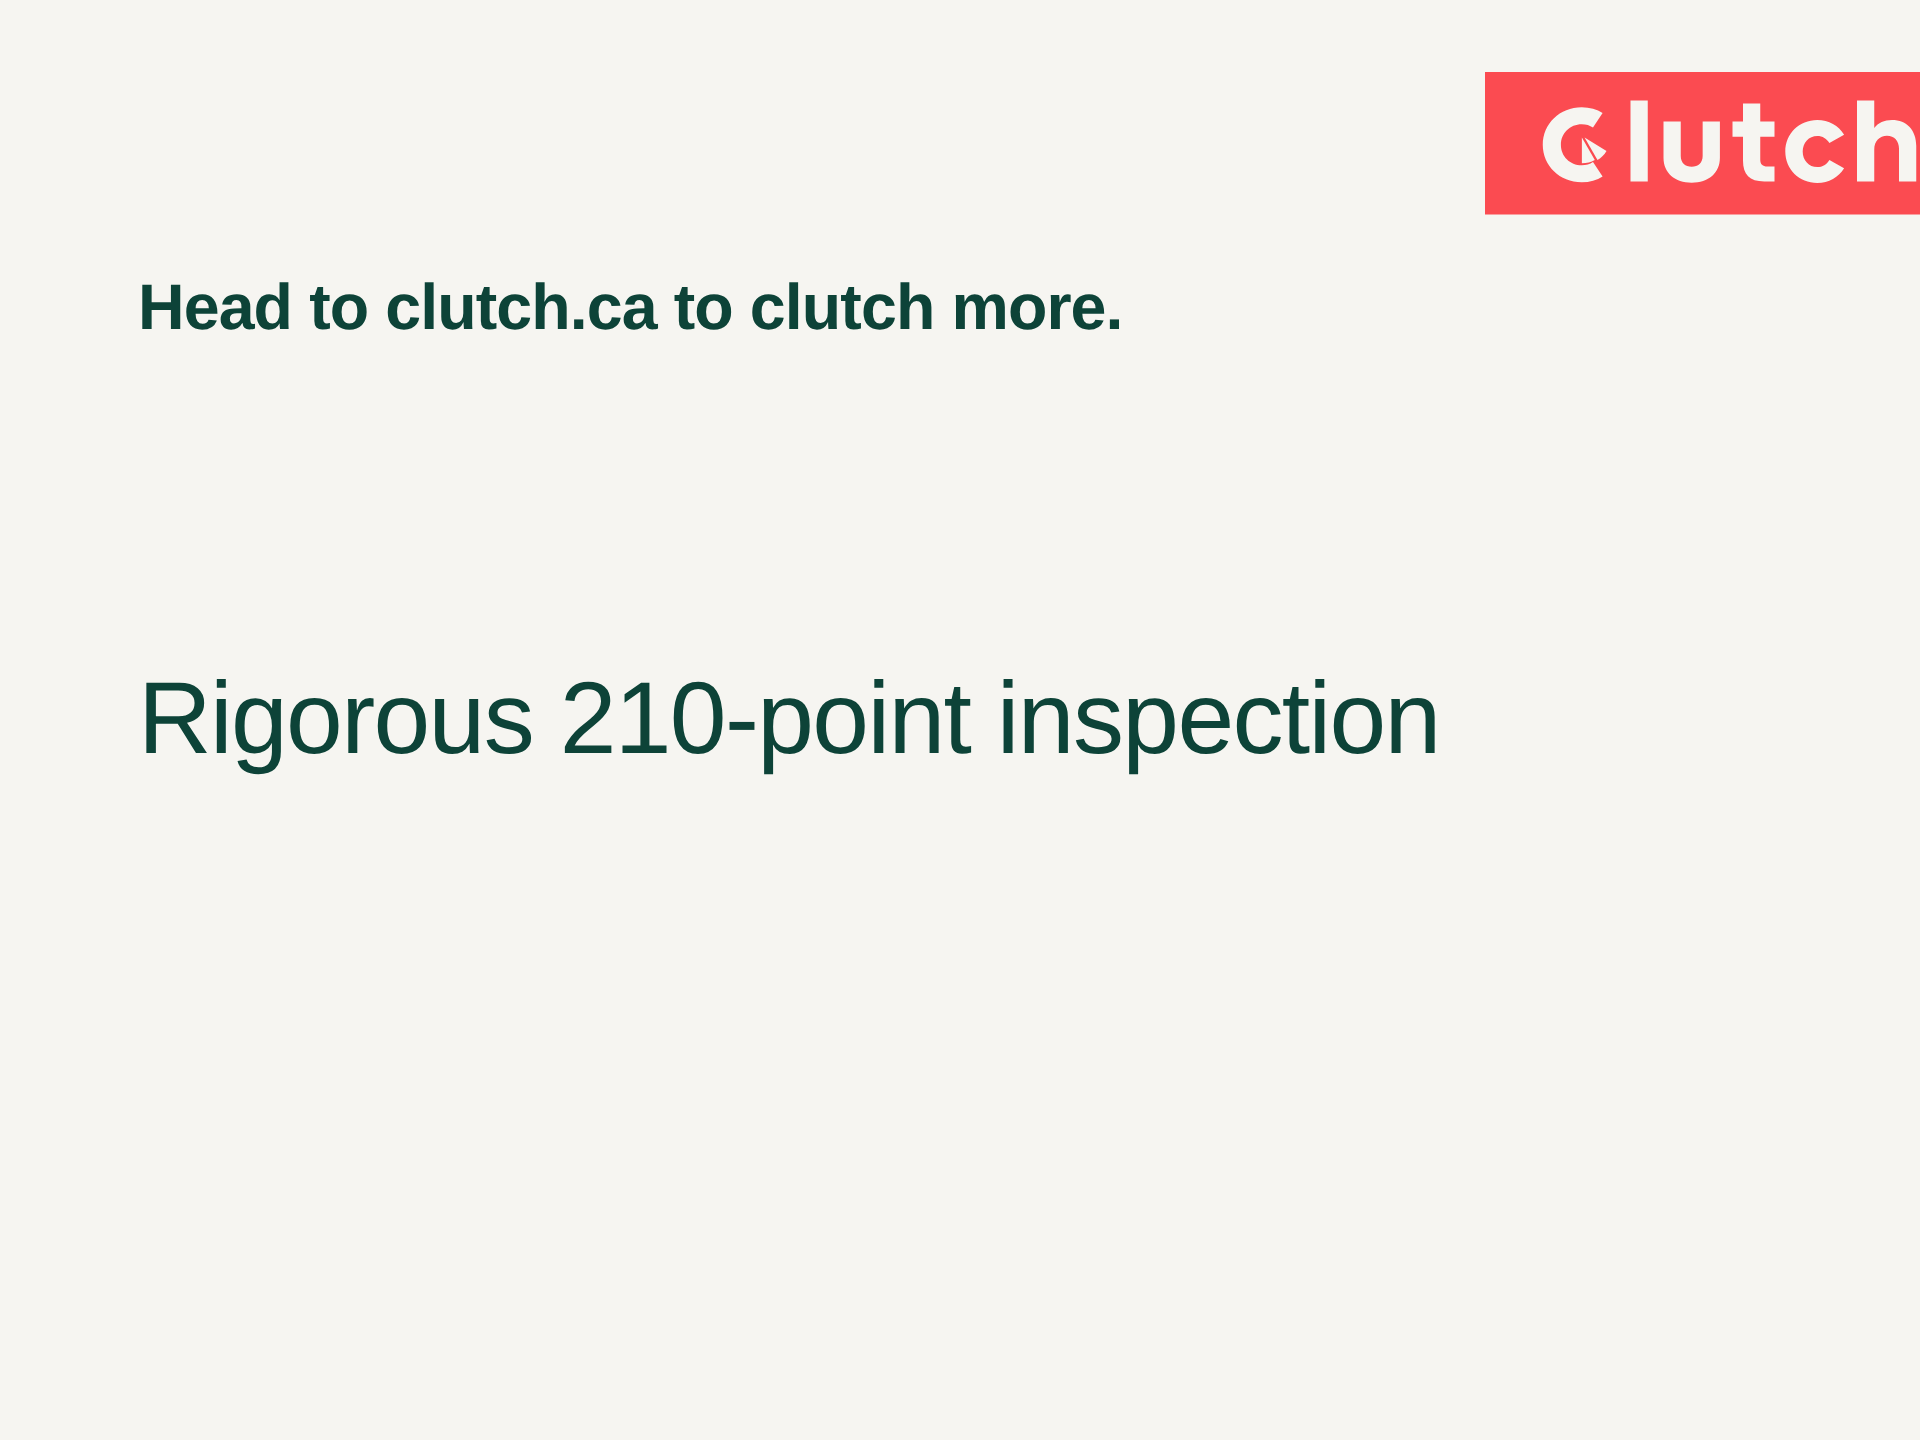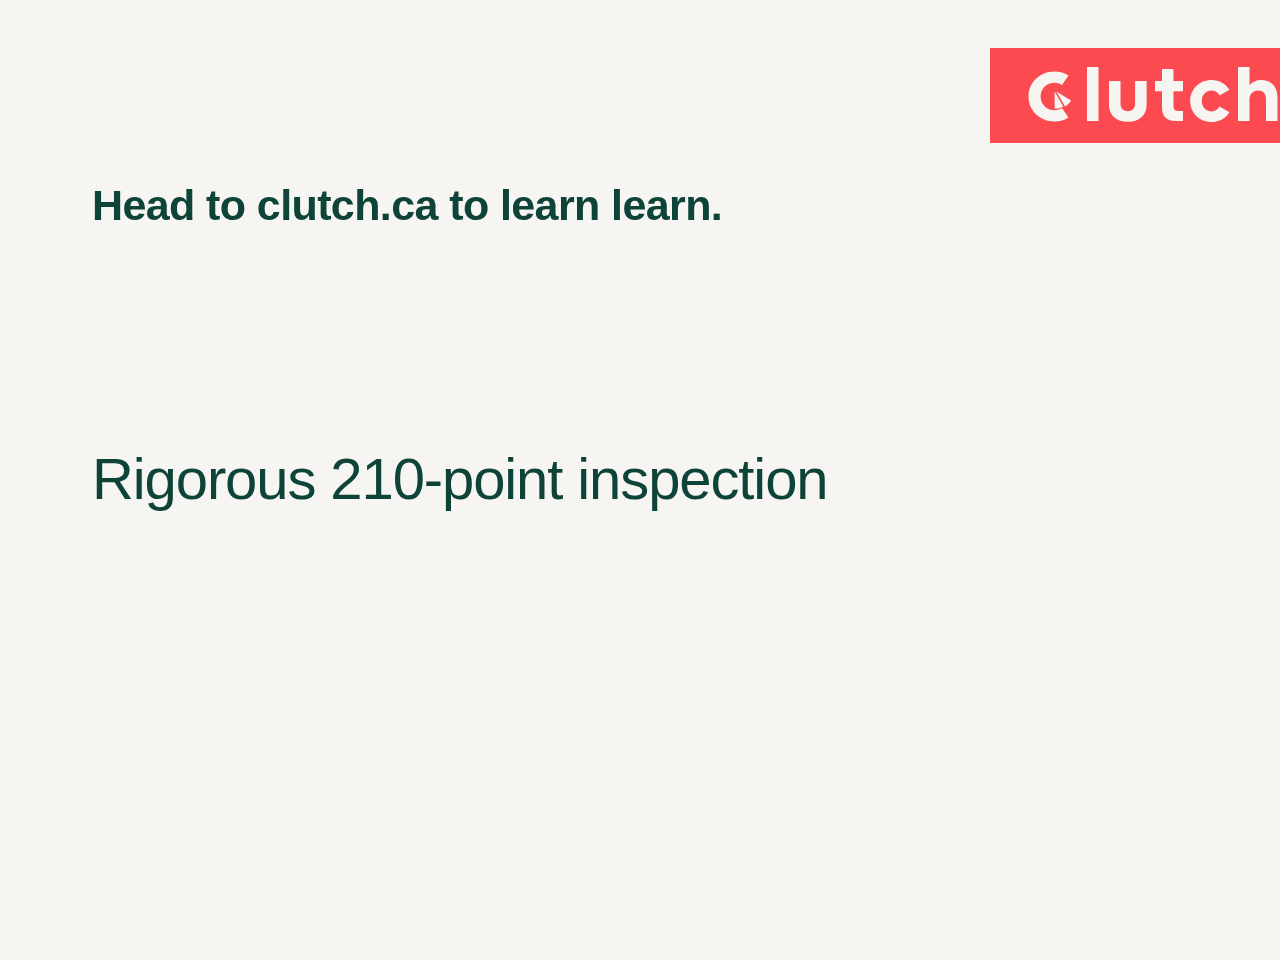--- a/index.html
+++ b/index.html
@@ -86,21 +86,21 @@
     font-size: 84px;
     line-height: 92px;
     font-weight: 700;
     letter-spacing: -2.4px;
     color: #0d4338;
     white-space: nowrap;
   }
 
   .subhead {
     margin: 14px 0 0 0;
-    font-size: 58px;
+    font-size: 68px;
     line-height: 66px;
     font-weight: 400;
     letter-spacing: -1.1px;
     color: #0d4338;
   }
 
   .subhead-line {
     display: block;
     white-space: nowrap;
   }
@@ -127,21 +127,21 @@
         <path d="M132 16 L139 16 L139 4 L150.5 4 L150.5 16 L160 16 L160 26.2 L150.5 26.2 L150.5 41.5 C150.5 44.6 152.1 46.0 155.2 46.0 L160 46.0 L160 56 L153.2 56 C143.3 56 139 51.3 139 42.2 L139 26.2 L132 26.2 Z" fill="#f6f5f1"></path>
 
         <path d="M188.5 15 C176.5 15 167.2 24.2 167.2 36 C167.2 47.8 176.5 57 188.5 57 C196.2 57 202.8 53.2 206.4 47.2 L196.6 41.6 C194.9 44.6 192.0 46.4 188.5 46.4 C182.9 46.4 178.8 41.9 178.8 36 C178.8 30.1 182.9 25.6 188.5 25.6 C192.0 25.6 194.9 27.4 196.6 30.4 L206.4 24.8 C202.8 18.8 196.2 15 188.5 15 Z" fill="#f6f5f1"></path>
 
         <path d="M215 2 L226.5 2 L226.5 20.4 C229.1 16.9 233.2 15 238.3 15 C248.2 15 254.5 21.8 254.5 32.2 L254.5 56 L243 56 L243 34.2 C243 28.9 239.9 25.5 235.0 25.5 C230.0 25.5 226.5 29.1 226.5 34.6 L226.5 56 L215 56 Z" fill="#f6f5f1"></path>
       </svg>
       <span class="brand-wordmark-text">clutch</span>
     </div>
   </div>
 
-  <p class="eyebrow">Head to clutch.ca to learn learn.</p>
+  <p class="eyebrow">Head to clutch.ca to clutch more.</p>
 
   <div class="headline-block">
     <p class="subhead">
       <span class="subhead-line">Rigorous 210-point inspection</span>
     </p>
   </div>
 
 </div>
 
 </body></html>

